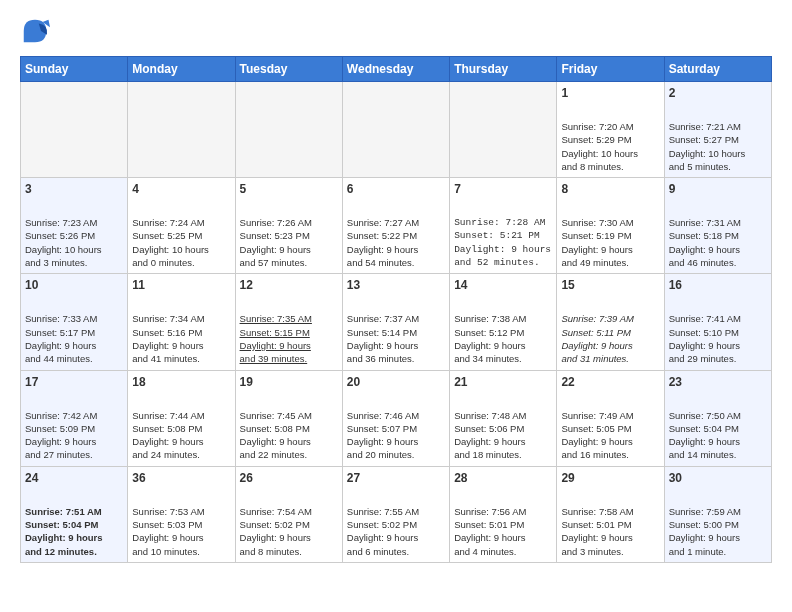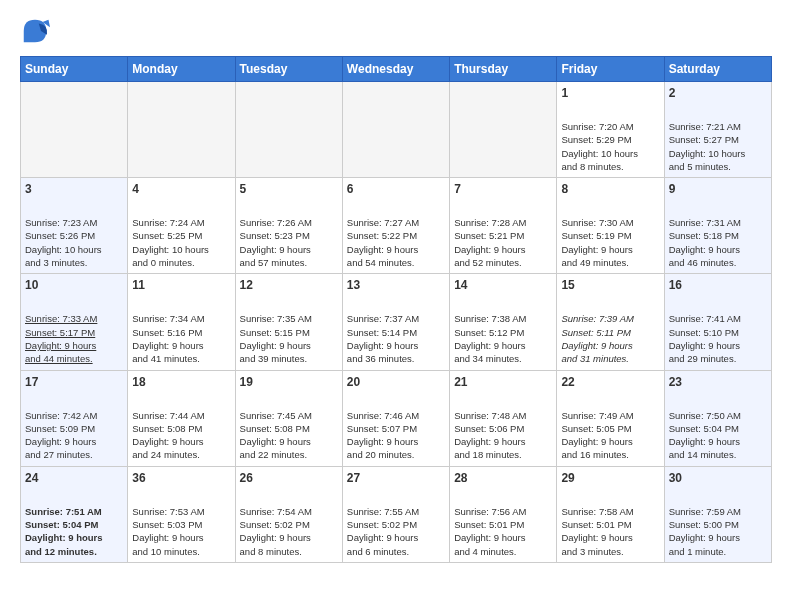--- a/index.html
+++ b/index.html
@@ -180,21 +180,21 @@
           </td>
           <td>
             <span class="day-number">6</span>
             <div class="day-info" style="white-space: pre-line;">Sunrise: 7:27 AM
 Sunset: 5:22 PM
 Daylight: 9 hours
 and 54 minutes.</div>
           </td>
           <td>
             <span class="day-number">7</span>
-            <div class="day-info" style="white-space: pre-line;">Sunrise: 7:28 AM
+            <div class="day-info" style="white-space: pre-line; font-family: Liberation Mono, monospace;">Sunrise: 7:28 AM
 Sunset: 5:21 PM
 Daylight: 9 hours
 and 52 minutes.</div>
           </td>
           <td>
             <span class="day-number">8</span>
             <div class="day-info" style="white-space: pre-line;">Sunrise: 7:30 AM
 Sunset: 5:19 PM
 Daylight: 9 hours
 and 49 minutes.</div>
@@ -203,35 +203,35 @@
             <span class="day-number">9</span>
             <div class="day-info" style="white-space: pre-line;">Sunrise: 7:31 AM
 Sunset: 5:18 PM
 Daylight: 9 hours
 and 46 minutes.</div>
           </td>
         </tr>
         <tr>
           <td class="weekend">
             <span class="day-number">10</span>
-            <div class="day-info" style="white-space: pre-line; text-decoration: underline;">Sunrise: 7:33 AM
+            <div class="day-info" style="white-space: pre-line;">Sunrise: 7:33 AM
 Sunset: 5:17 PM
 Daylight: 9 hours
 and 44 minutes.</div>
           </td>
           <td>
             <span class="day-number">11</span>
             <div class="day-info" style="white-space: pre-line;">Sunrise: 7:34 AM
 Sunset: 5:16 PM
 Daylight: 9 hours
 and 41 minutes.</div>
           </td>
           <td>
             <span class="day-number">12</span>
-            <div class="day-info" style="white-space: pre-line;">Sunrise: 7:35 AM
+            <div class="day-info" style="white-space: pre-line; text-decoration: underline;">Sunrise: 7:35 AM
 Sunset: 5:15 PM
 Daylight: 9 hours
 and 39 minutes.</div>
           </td>
           <td>
             <span class="day-number">13</span>
             <div class="day-info" style="white-space: pre-line;">Sunrise: 7:37 AM
 Sunset: 5:14 PM
 Daylight: 9 hours
 and 36 minutes.</div>

